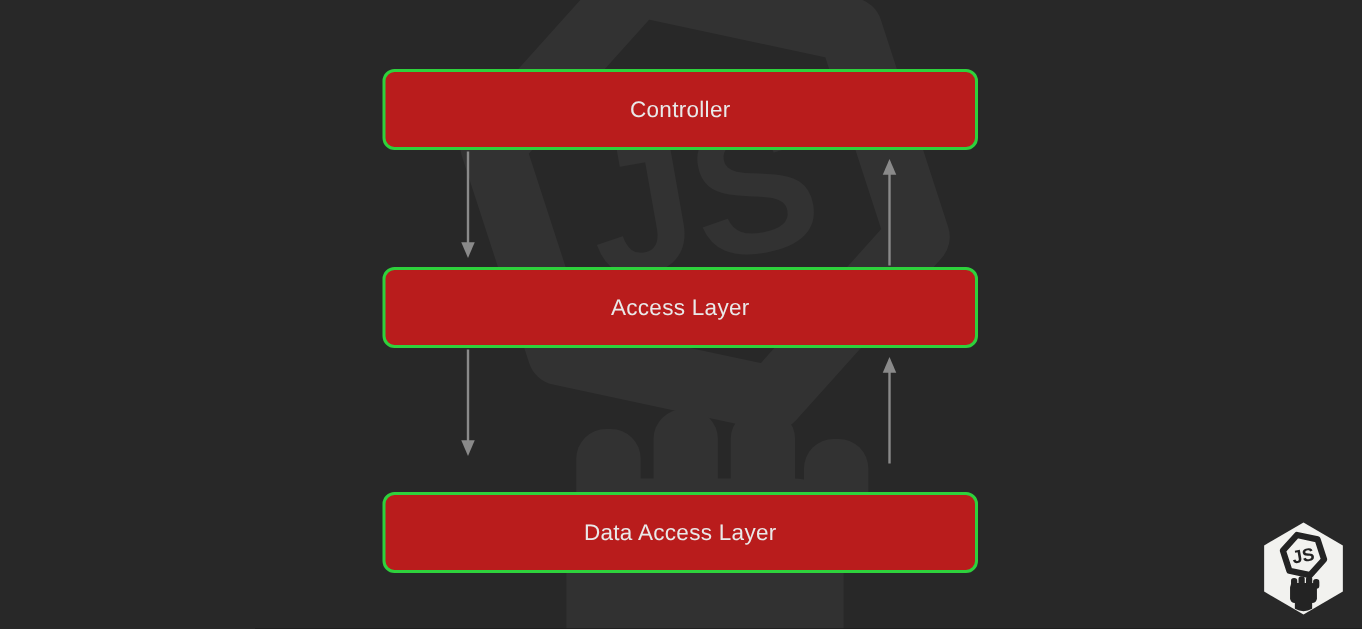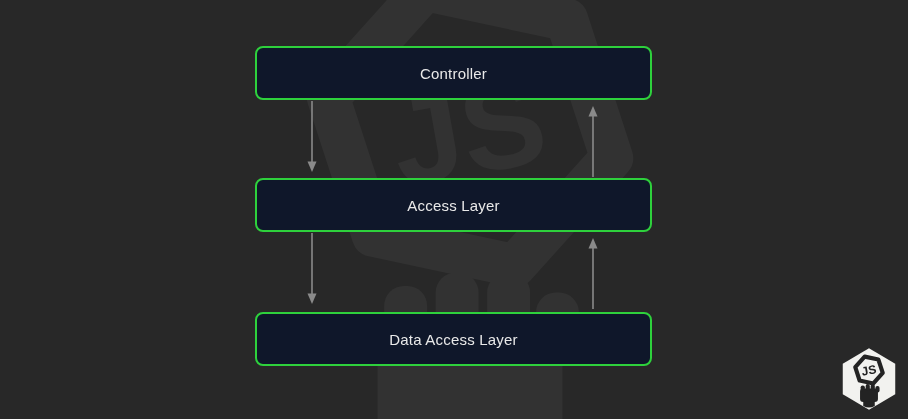--- a/index.html
+++ b/index.html
@@ -24,33 +24,33 @@
   .arrow-layer {
     position: absolute;
     left: 0; top: 0;
     width: 908px; height: 419px;
   }
   .node {
     position: absolute;
     left: 255px;
     width: 393px;
     height: 50px;
-    background: #0f172a;
+    background: #b91c1c;
     border: 2px solid #2ed13c;
     border-radius: 8px;
     display: flex;
     align-items: center;
     justify-content: center;
     color: #e9e9e9;
     font-size: 15px;
     letter-spacing: 0.2px;
   }
   .node-controller { top: 46px; }
   .node-service    { top: 178px; }
-  .node-data       { top: 312px; justify-content: center; }
+  .node-data       { top: 328px; justify-content: center; }
   .corner-badge {
     position: absolute;
     left: 837px;
     top: 347px;
     width: 64px;
     height: 64px;
   }
   .logo-js-text {
     font-family: "Liberation Sans", sans-serif;
     font-weight: bold;

